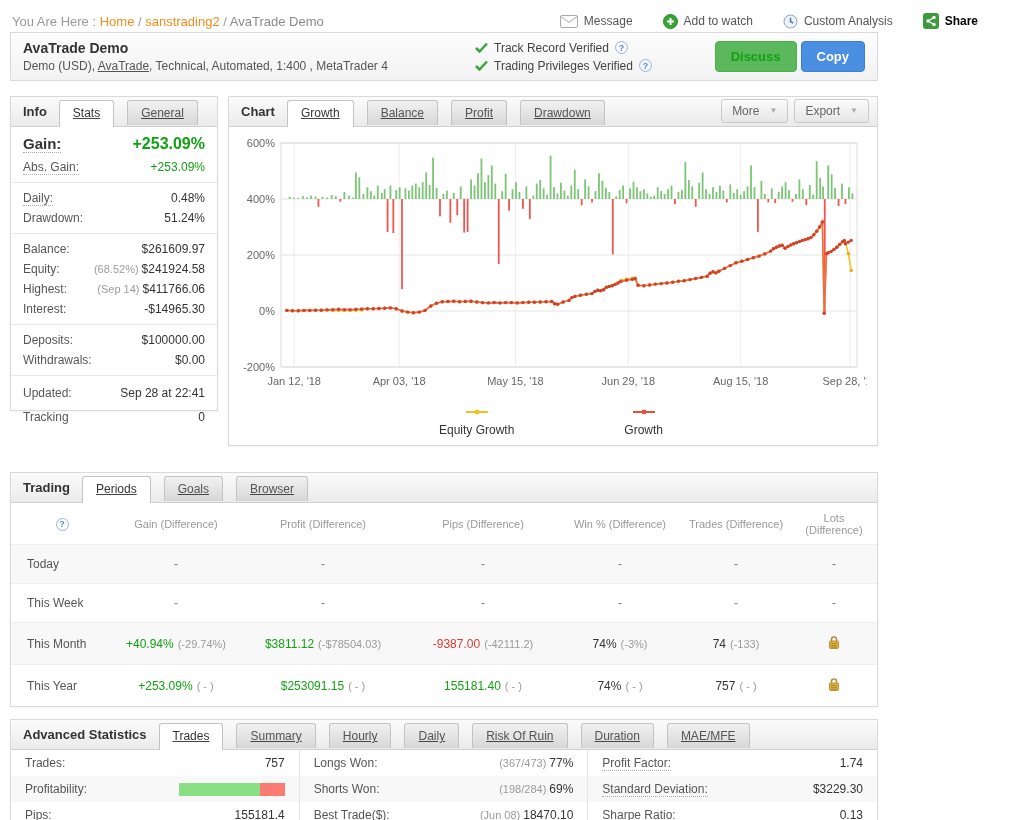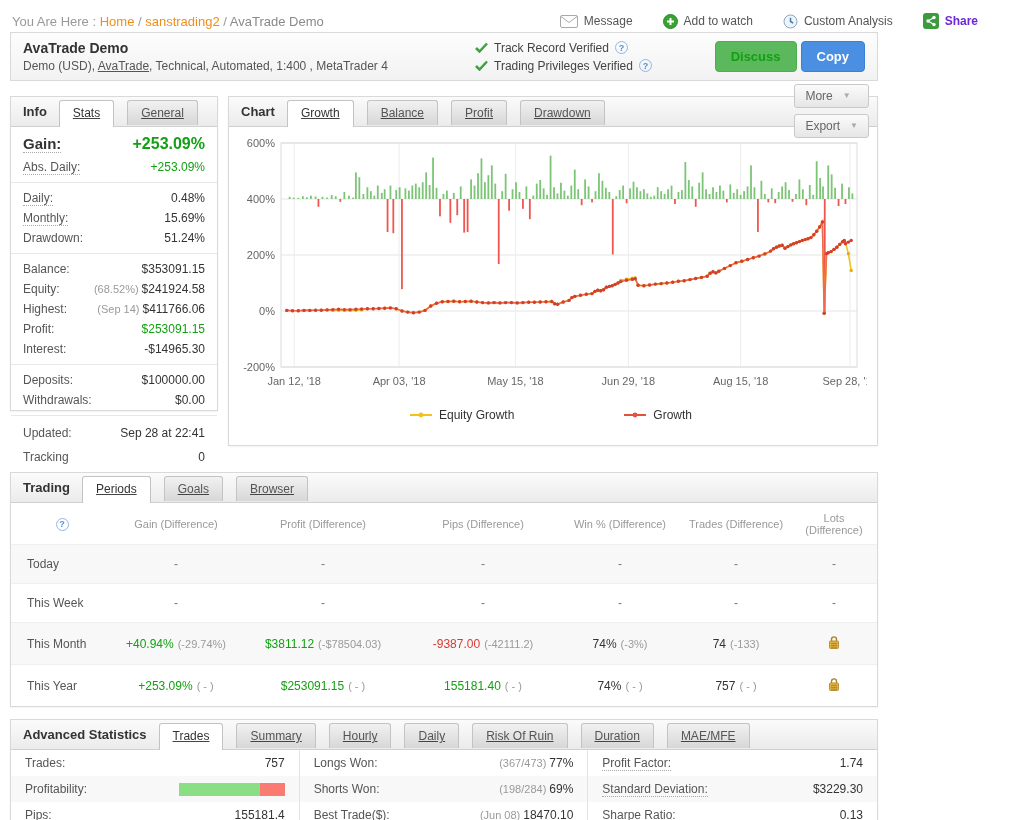--- a/index.html
+++ b/index.html
@@ -8,31 +8,31 @@
     width:1030px; height:820px; overflow:hidden; background:#fff;
     font-family:"Liberation Sans", sans-serif; font-size:12px; color:#444;
   }
   
   .topbar { display:flex; align-items:center; padding:20px 0 0 12px; height:22px; }
   .crumb { font-size:13px; color:#999; white-space:nowrap; }
   .crumb .lnk { color:#ef8e1b; text-decoration:none; cursor:pointer; }
   .crumb .cur { color:#8a8a8a; }
   .actions { margin-left:auto; display:flex; align-items:center; }
   .action { display:flex; align-items:center; gap:6px; color:#555; cursor:pointer; margin-left:30px; white-space:nowrap; }
-  .action.share { margin-right:52px; font-weight:bold; color:#6d28d9; }
+  .action.share { margin-right:52px; font-weight:bold; color:#000000; }
   
   .panel { border:1px solid #d9d9d9; background:#fff; box-shadow:0 1px 2px rgba(0,0,0,.05); }
   .phead { display:flex; align-items:flex-end; background:linear-gradient(#fbfbfb,#ebebeb);
            border-bottom:1px solid #d0d0d0; height:30px; padding:0 8px; position:relative; }
   .ptitle { font-weight:bold; color:#333; font-size:13px; padding:0 12px 7px 4px; white-space:nowrap; }
   .tabs { display:flex; align-items:flex-start; gap:13px;text-decoration:underline; }
   .tab { background:linear-gradient(#f1f1f1,#d7d7d7); border:1px solid #c3c3c3; border-bottom:none;
          border-radius:3px 3px 0 0; padding:5px 13px; font-size:12px; color:#555; cursor:pointer; white-space:nowrap; }
   .tab.active { background:#fff; color:#333; margin-bottom:-1px; padding-bottom:7px; position:relative; z-index:2; }
-  .phead .rightbtns { margin-left:auto; display:flex; gap:6px; align-self:center; margin-bottom:2px;flex-direction:column; }
+  .phead .rightbtns { margin-left:auto; display:flex; gap:6px; align-self:center; margin-bottom:2px; }
   .mini-btn { display:flex; align-items:center; gap:10px; background:linear-gradient(#fbfbfb,#e6e6e6);
               border:1px solid #c9c9c9; border-radius:3px; padding:4px 10px; color:#666; cursor:pointer; }
   .chev { color:#aaa; font-size:8px; line-height:1; }
   
   .headcard { display:flex; align-items:center; margin:10px 10px 0 10px; width:868px;
               border:1px solid #d9d9d9; background:linear-gradient(#fdfdfd,#f2f2f2); padding:7px 12px; }
   .htitles { width:452px; }
   .htitle { font-weight:bold; font-size:14px; color:#333; }
   .hsub { font-size:12px; color:#555; margin-top:3px; }
   .hsub .ulink { text-decoration:underline; cursor:pointer; color:#555; }
@@ -55,21 +55,21 @@
   .ilabel { color:#555; }
   .dotted { border-bottom:1px dotted #aaa; cursor:help; }
   .ival { color:#333; white-space:nowrap; }
   .pfx { color:#9a9a9a; font-size:11px; margin-right:3px; }
   .green { color:#12a112; }
   .red { color:#d93a30; }
   .isep { border-top:1px solid #e8e8e8; margin:5px -12px; }
   
   .cbody { padding:8px 6px 0 2px; }
   .legend { display:flex; justify-content:center; gap:110px; margin-top:6px; font-size:12px; color:#333; }
-  .legitem { display:flex; align-items:center; gap:7px; cursor:pointer; }
+  .legitem { display:flex; align-items:center; gap:7px; cursor:pointer;flex-direction:column; }
   
   .tradingpanel { margin:26px 10px 0 10px; width:868px; }
   table.ttab { width:100%; border-collapse:collapse; font-size:12px; }
   table.ttab th { font-weight:normal; color:#999; font-size:11px; padding:9px 4px 8px; text-align:center; }
   table.ttab td { padding:12px 4px; text-align:center; border-top:1px solid #efefef; color:#333; }
   table.ttab td.period { text-align:left; padding-left:16px; color:#555; }
   table.ttab tr.alt { background:#f8f8f8; }
   .diff { color:#9a9a9a; margin-left:4px; font-size:11px; }
   .dash { color:#777; }
   
@@ -167,52 +167,44 @@
           <div class="tab active">Stats</div>
           <div class="tab">General</div>
         </div>
     </div>
     <div class="ibody" id="info-body">
         <div class="irow big">
           <span class="ilabel"><span class="dotted">Gain:</span></span>
           <span class="ival"><span class="green">+253.09%</span></span>
         </div>
         <div class="irow">
-          <span class="ilabel"><span class="dotted">Abs. Daily:</span></span>
+          <span class="ilabel"><span class="dotted">Abs. Gain:</span></span>
           <span class="ival"><span class="green">+253.09%</span></span>
         </div>
         <div class="isep"></div>
         <div class="irow">
           <span class="ilabel"><span class="dotted">Daily:</span></span>
           <span class="ival"><span>0.48%</span></span>
         </div>
         <div class="irow">
-          <span class="ilabel"><span class="dotted">Monthly:</span></span>
-          <span class="ival"><span>15.69%</span></span>
-        </div>
-        <div class="irow">
           <span class="ilabel"><span>Drawdown:</span></span>
           <span class="ival"><span>51.24%</span></span>
         </div>
         <div class="isep"></div>
         <div class="irow">
           <span class="ilabel"><span>Balance:</span></span>
-          <span class="ival"><span>$353091.15</span></span>
+          <span class="ival"><span>$261609.97</span></span>
         </div>
         <div class="irow">
           <span class="ilabel"><span>Equity:</span></span>
           <span class="ival"><span class="pfx">(68.52%)</span><span>$241924.58</span></span>
         </div>
         <div class="irow">
           <span class="ilabel"><span>Highest:</span></span>
           <span class="ival"><span class="pfx">(Sep 14)</span><span>$411766.06</span></span>
-        </div>
-        <div class="irow">
-          <span class="ilabel"><span>Profit:</span></span>
-          <span class="ival"><span class="green">$253091.15</span></span>
         </div>
         <div class="irow">
           <span class="ilabel"><span>Interest:</span></span>
           <span class="ival"><span>-$14965.30</span></span>
         </div>
         <div class="isep"></div>
         <div class="irow">
           <span class="ilabel"><span>Deposits:</span></span>
           <span class="ival"><span>$100000.00</span></span>
         </div>

